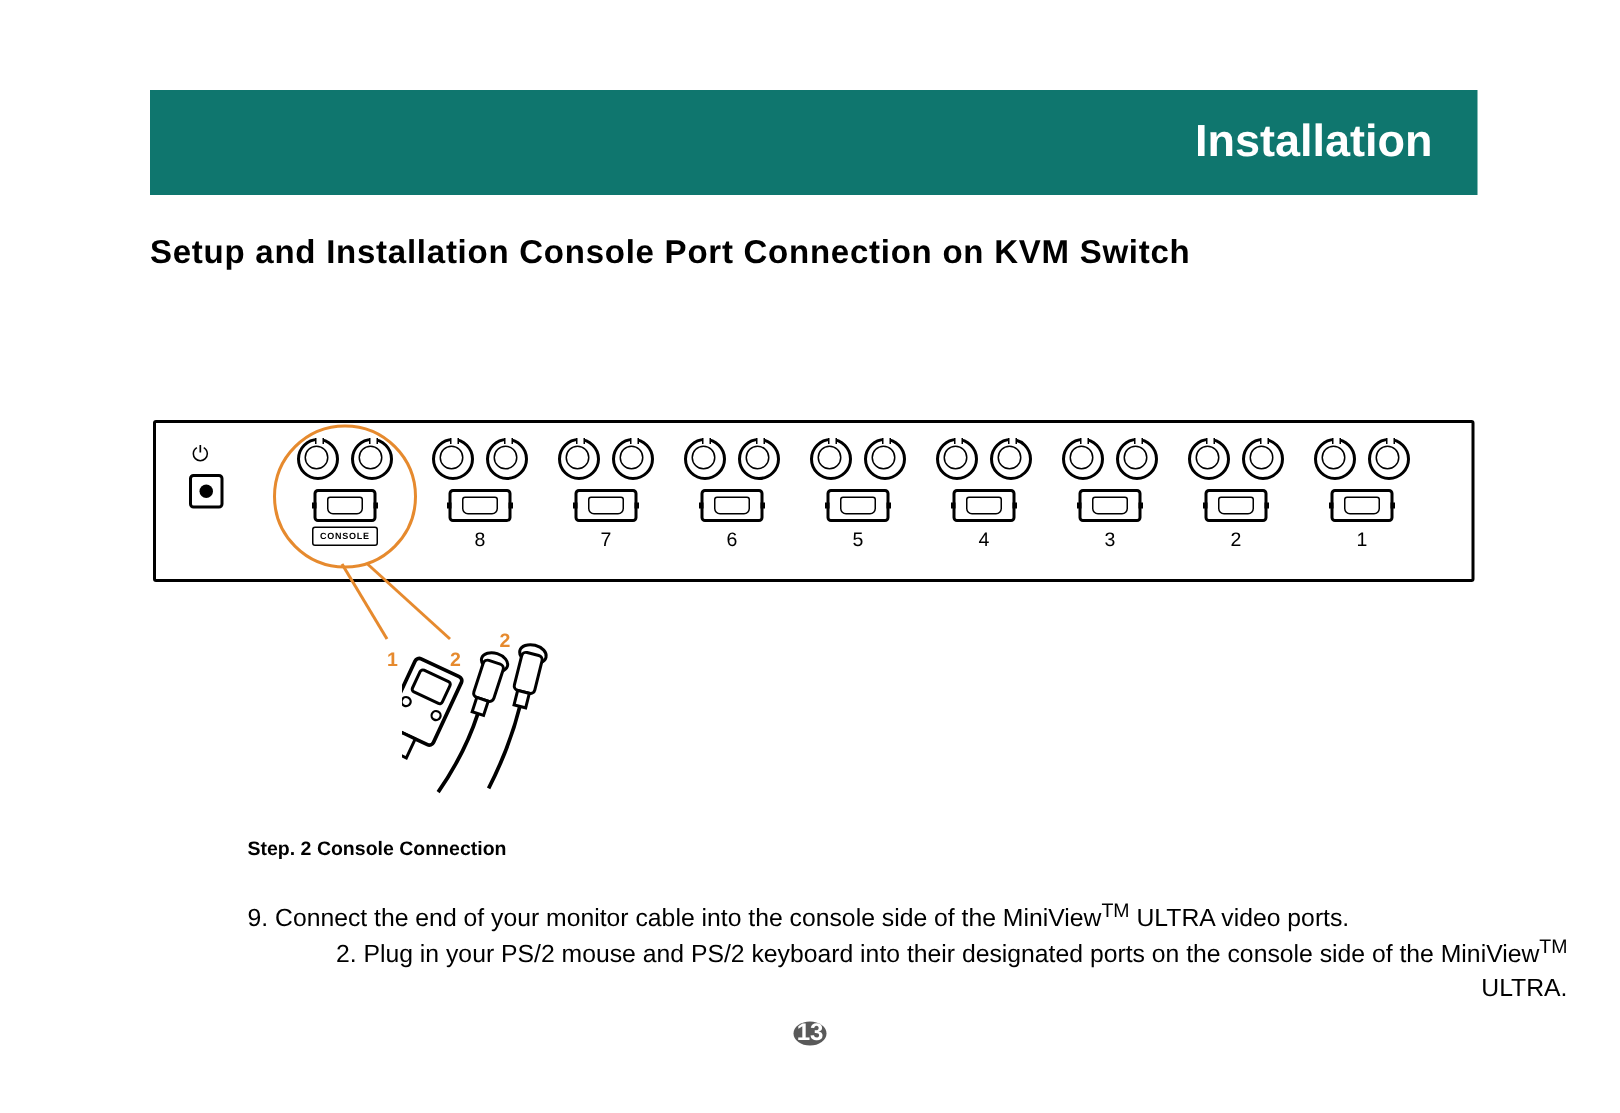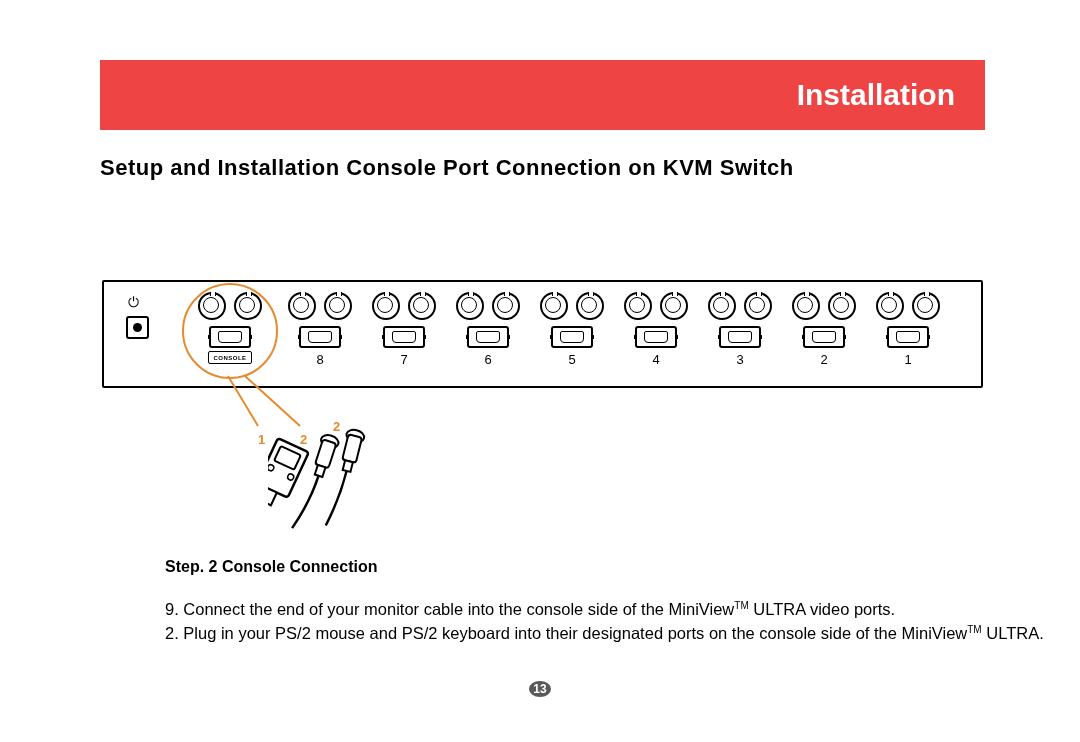--- a/index.html
+++ b/index.html
@@ -15,21 +15,21 @@
     position: relative;
     width: 1080px;
     height: 742px;
   }
   .header-band {
     position: absolute;
     left: 100px;
     top: 60px;
     width: 885px;
     height: 70px;
-    background: #ef4444;
+    background: #0f766e;
     display: flex;
     align-items: center;
     justify-content: flex-end;
     padding-right: 30px;
     box-sizing: border-box;
   }
   .header-band .title {
     color: #ffffff;
     font-size: 30px;
     font-weight: bold;
@@ -188,42 +188,42 @@
     font-weight: bold;
     color: #e68a2e;
   }
   .cables-svg {
     position: absolute;
   }
   .step-line {
     position: absolute;
     left: 165px;
     top: 558px;
-    font-size: 16px;
+    font-size: 13px;
     text-align: center;
   }
   .step-line .strong { font-weight: bold; }
   .body-text {
     position: absolute;
     left: 165px;
     font-size: 16.5px;
     line-height: 1.35;
   }
-  .tm { font-size: 10px; vertical-align: super; }
+  .tm { font-size: 13px; vertical-align: super; }
   .page-badge {
     position: absolute;
     left: 50%;
     transform: translateX(-50%);
     bottom: 45px;
     width: 22px;
     height: 16px;
     border-radius: 50%;
     background: #595959;
     color: #fff;
-    font-size: 12px;
+    font-size: 16px;
     font-weight: bold;
     display: flex;
     align-items: center;
     justify-content: center;
   }
 </style>
 </head>
 <body>
 
 <div class="page">
@@ -351,19 +351,19 @@
   </svg>
 
   <div class="step-line">
     <span class="strong">Step. 2 </span><span class="strong">Console Connection</span>
   </div>
 
   <div class="body-text" style="top:598px; width:820px;">
     <span>9. Connect the end of your monitor cable into the console side of the MiniView</span><span class="tm">TM</span><span> ULTRA video ports.</span>
   </div>
 
-  <div class="body-text" style="top:622px; width:880px;">
+  <div class="body-text" style="top:622px; width:880px;text-align:right;">
     <span>2. Plug in your PS/2 mouse and PS/2 keyboard into their designated ports on the console side of the MiniView</span><span class="tm">TM</span><span> ULTRA.</span>
   </div>
 
   <div class="page-badge">13</div>
 
 </div>
 
 </body></html>

